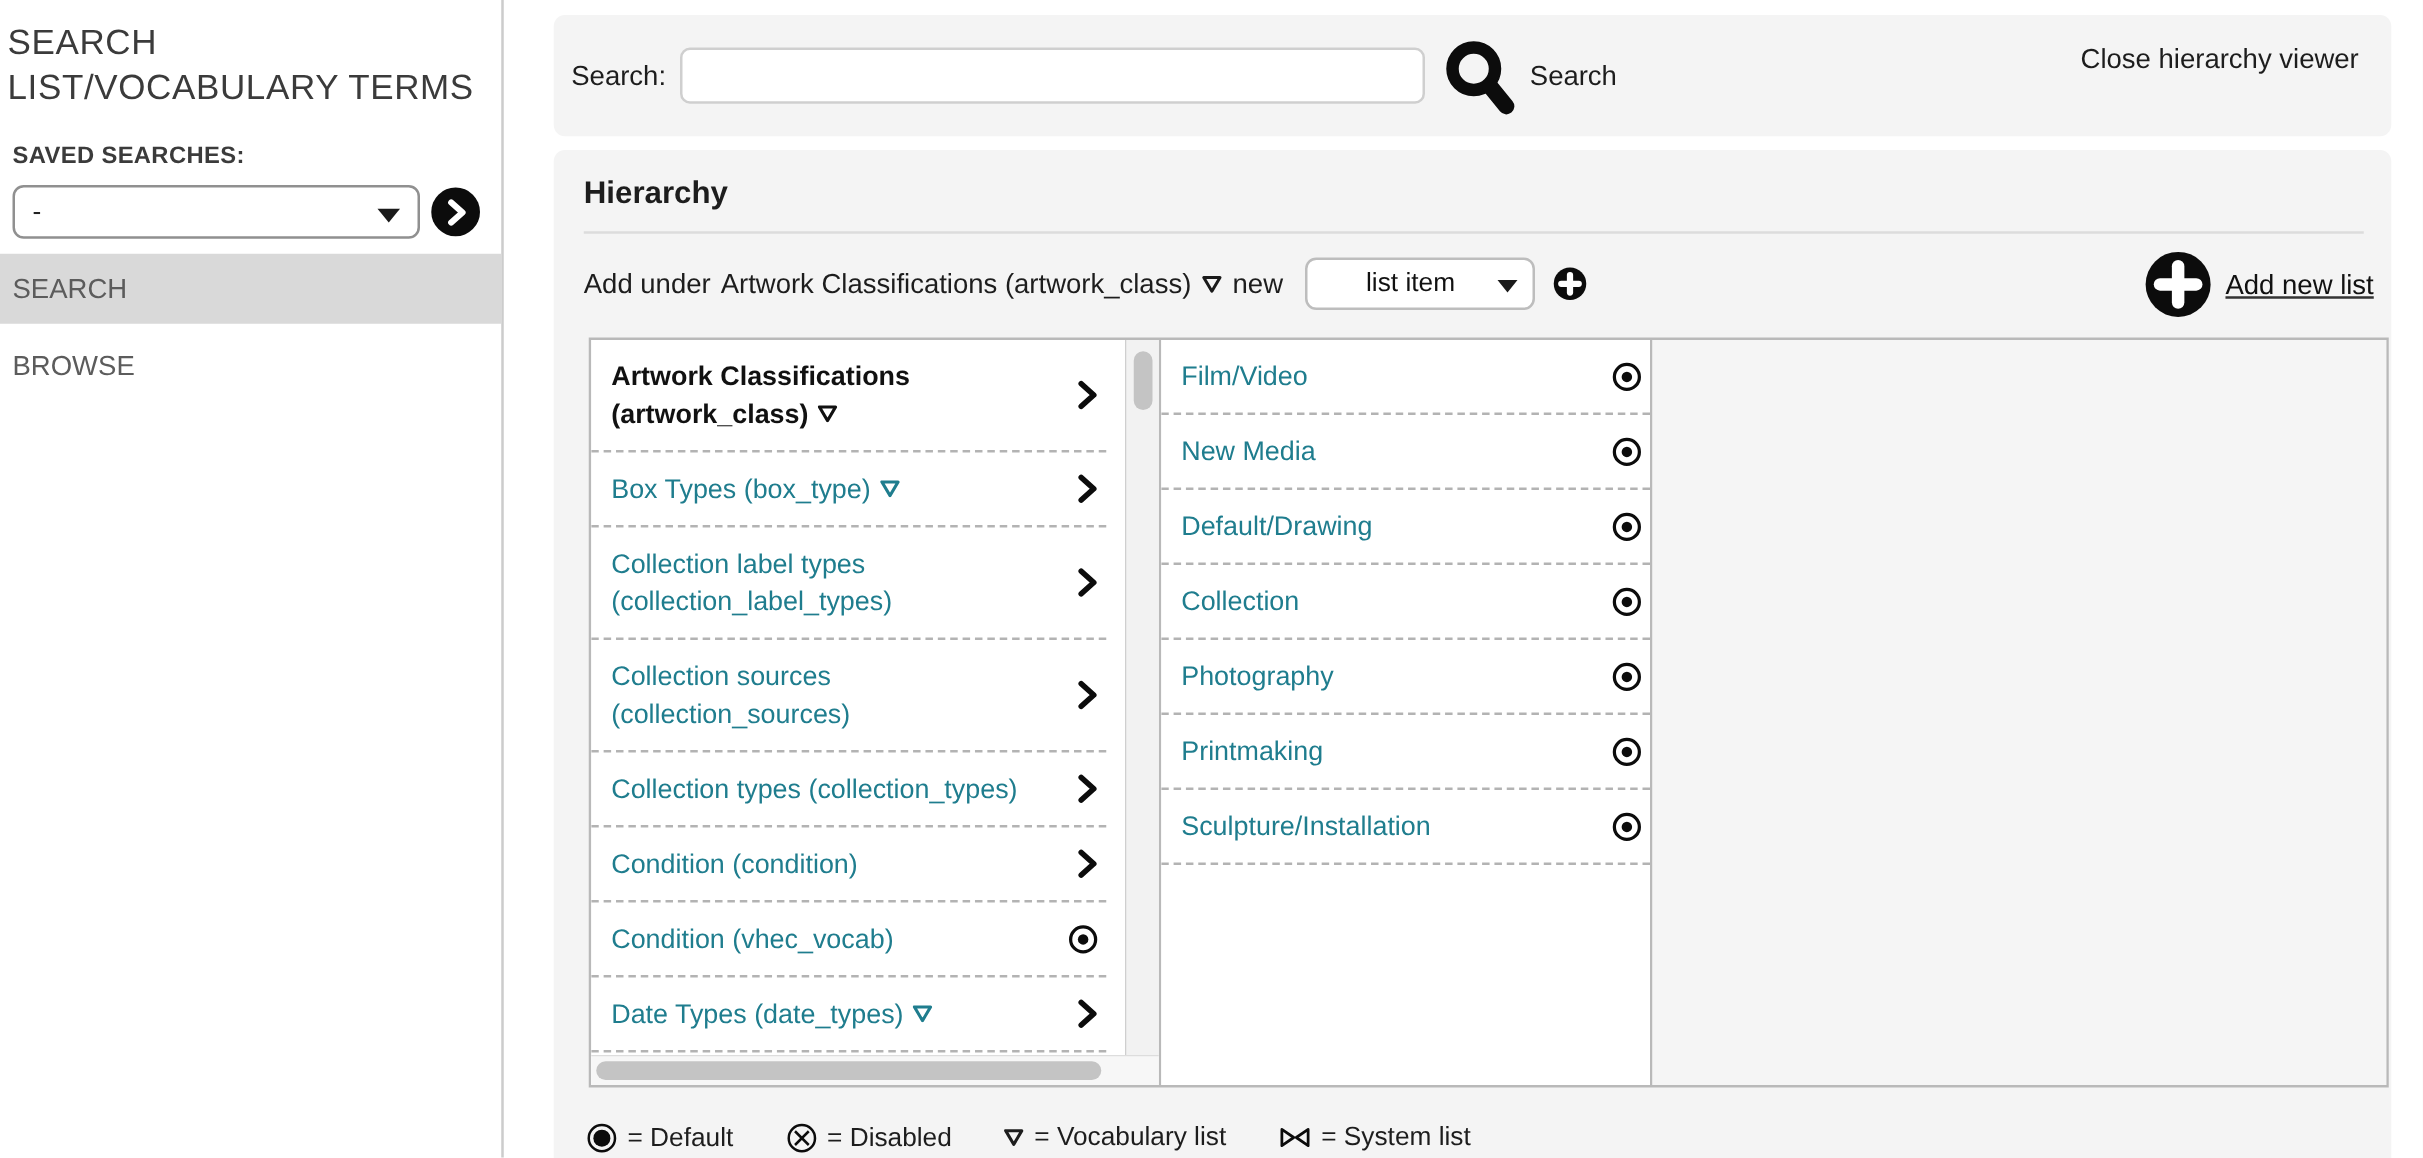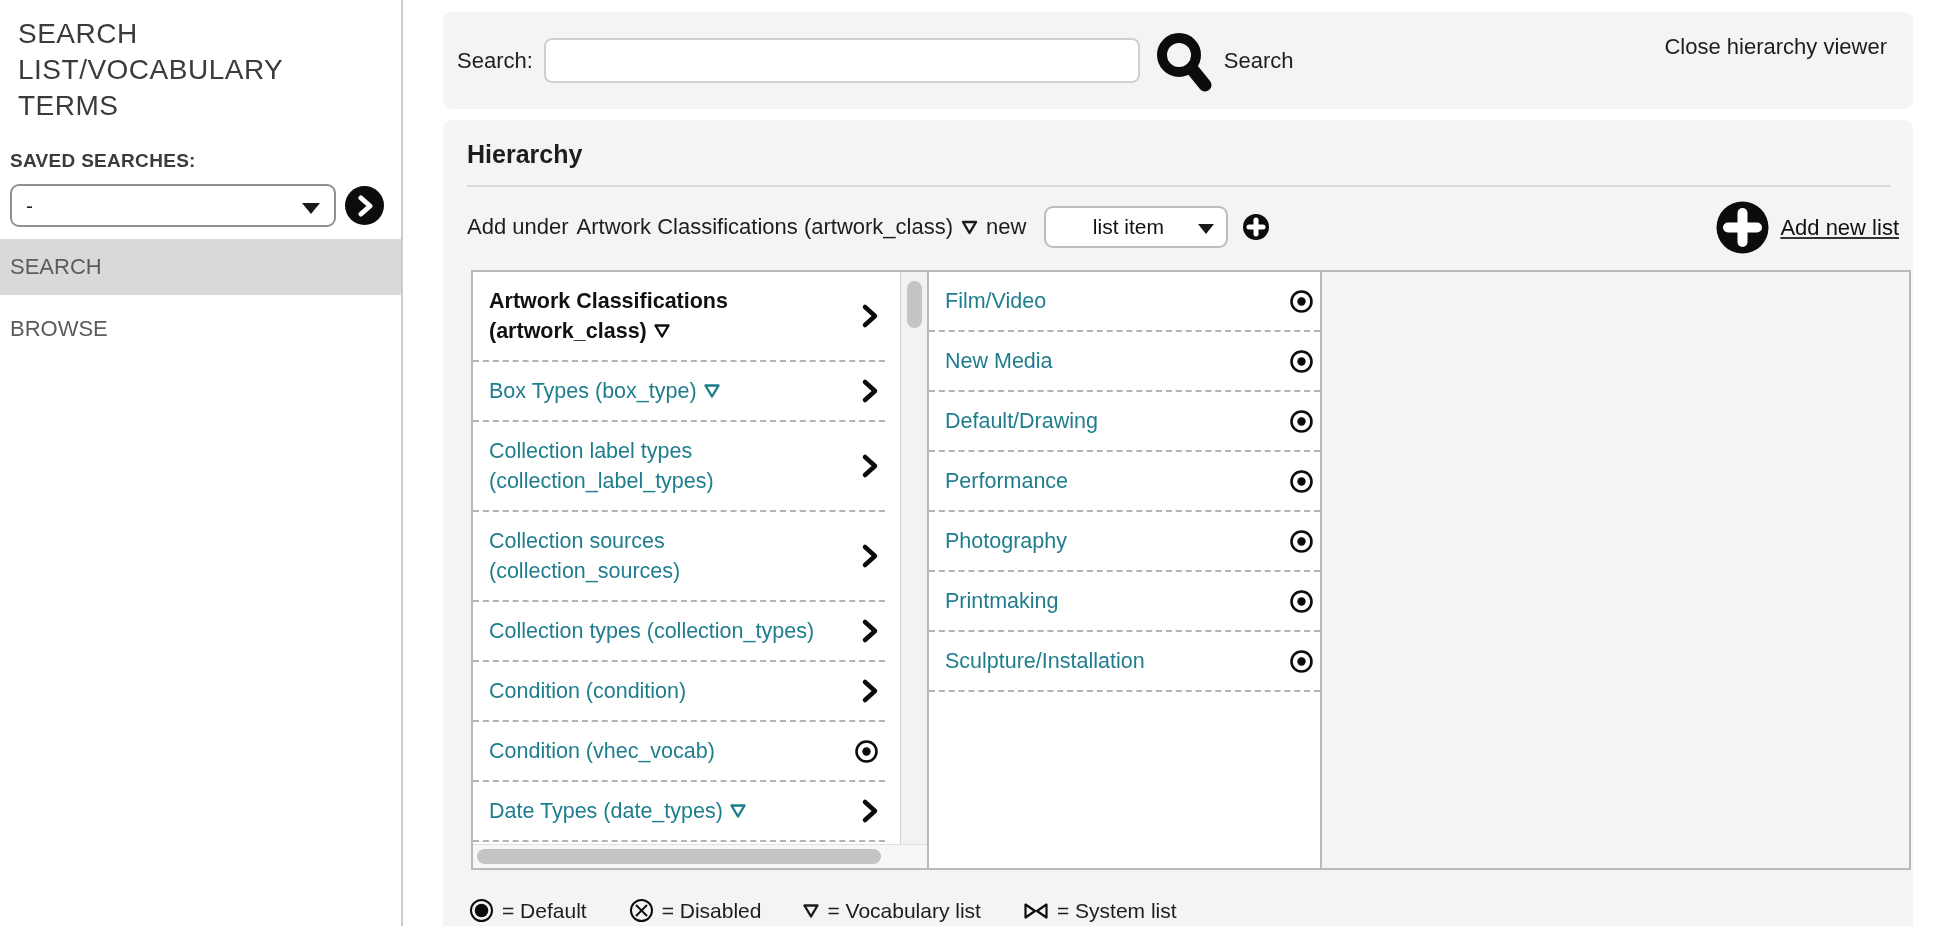--- a/index.html
+++ b/index.html
@@ -2,21 +2,21 @@
 <html><head>
 <meta charset="utf-8">
 <style>
   * { margin:0; padding:0; box-sizing:border-box; }
   html,body { width:1938px; height:926px; overflow:hidden; background:#fff;
               font-family:"Liberation Sans", sans-serif; color:#333; }
 
   
   .sidebar { position:absolute; left:0; top:0; width:403px; height:926px;
              background:#fff; border-right:2px solid #cccccc; }
-  .sidebar-title { padding:16px 10px 0 18px; font-size:28px; line-height:36px;
+  .sidebar-title { padding:16px 10px 0 6px; font-size:28px; line-height:36px;
                    color:#3b3b3b; letter-spacing:.5px; }
   .saved-label { padding:26px 10px 0 10px; font-size:19px; font-weight:bold;
                  color:#3b3b3b; letter-spacing:.3px; }
   .saved-row { display:flex; align-items:center; gap:9px; padding:12px 10px 0 10px; }
   .saved-select { position:relative; width:326px; height:43px; background:#fff;
                   border:2px solid #909090; border-radius:9px; font-size:21px;
                   color:#222; display:flex; align-items:center; padding:0 14px;
                   cursor:pointer; }
   .saved-select .caret { position:absolute; right:14px; top:17px; width:0; height:0;
                   border-left:9px solid transparent; border-right:9px solid transparent;
@@ -80,21 +80,21 @@
   .vtrack { position:absolute; right:0; top:0; bottom:24px; width:27px; background:#f2f2f2;
             border-left:1px solid #cfcfcf; }
   .vthumb { position:absolute; left:6px; top:9px; width:15px; height:47px;
             background:#c4c4c4; border-radius:8px; cursor:pointer; }
   .htrack { position:absolute; left:0; right:0; bottom:0; height:24px; background:#f7f7f7;
             border-top:1px solid #ddd; }
   .hthumb { position:absolute; left:4px; top:4px; width:404px; height:15px;
             background:#c4c4c4; border-radius:8px; cursor:pointer; }
 
   
-  .legend { display:flex; align-items:flex-end; gap:42px; padding:16px 0 0 26px;
+  .legend { display:flex; align-items:flex-start; gap:42px; padding:16px 0 0 26px;
             font-size:21px; color:#1d1d1d; }
   .legend .li { display:flex; align-items:center; gap:8px; }
 
   .icon-flex { display:flex; align-items:center; }
 </style>
 </head>
 <body>
 
 <div class="sidebar">
   <div class="sidebar-title">SEARCH LIST/VOCABULARY TERMS</div>
@@ -300,21 +300,21 @@
             <span class="act">
               <span class="icon-flex">
                 <svg width="25" height="25" viewBox="0 0 25 25">
                   <circle cx="12.5" cy="12.5" r="10" fill="none" stroke="#0c0c0c" stroke-width="2.6"></circle>
                   <circle cx="12.5" cy="12.5" r="4.2" fill="#0c0c0c"></circle>
                 </svg>
               </span>
             </span>
           </div>
           <div class="row">
-            <span class="lbl">Performance</span>
+            <span class="lbl">Collection</span>
             <span class="act">
               <span class="icon-flex">
                 <svg width="25" height="25" viewBox="0 0 25 25">
                   <circle cx="12.5" cy="12.5" r="10" fill="none" stroke="#0c0c0c" stroke-width="2.6"></circle>
                   <circle cx="12.5" cy="12.5" r="4.2" fill="#0c0c0c"></circle>
                 </svg>
               </span>
             </span>
           </div>
           <div class="row">

